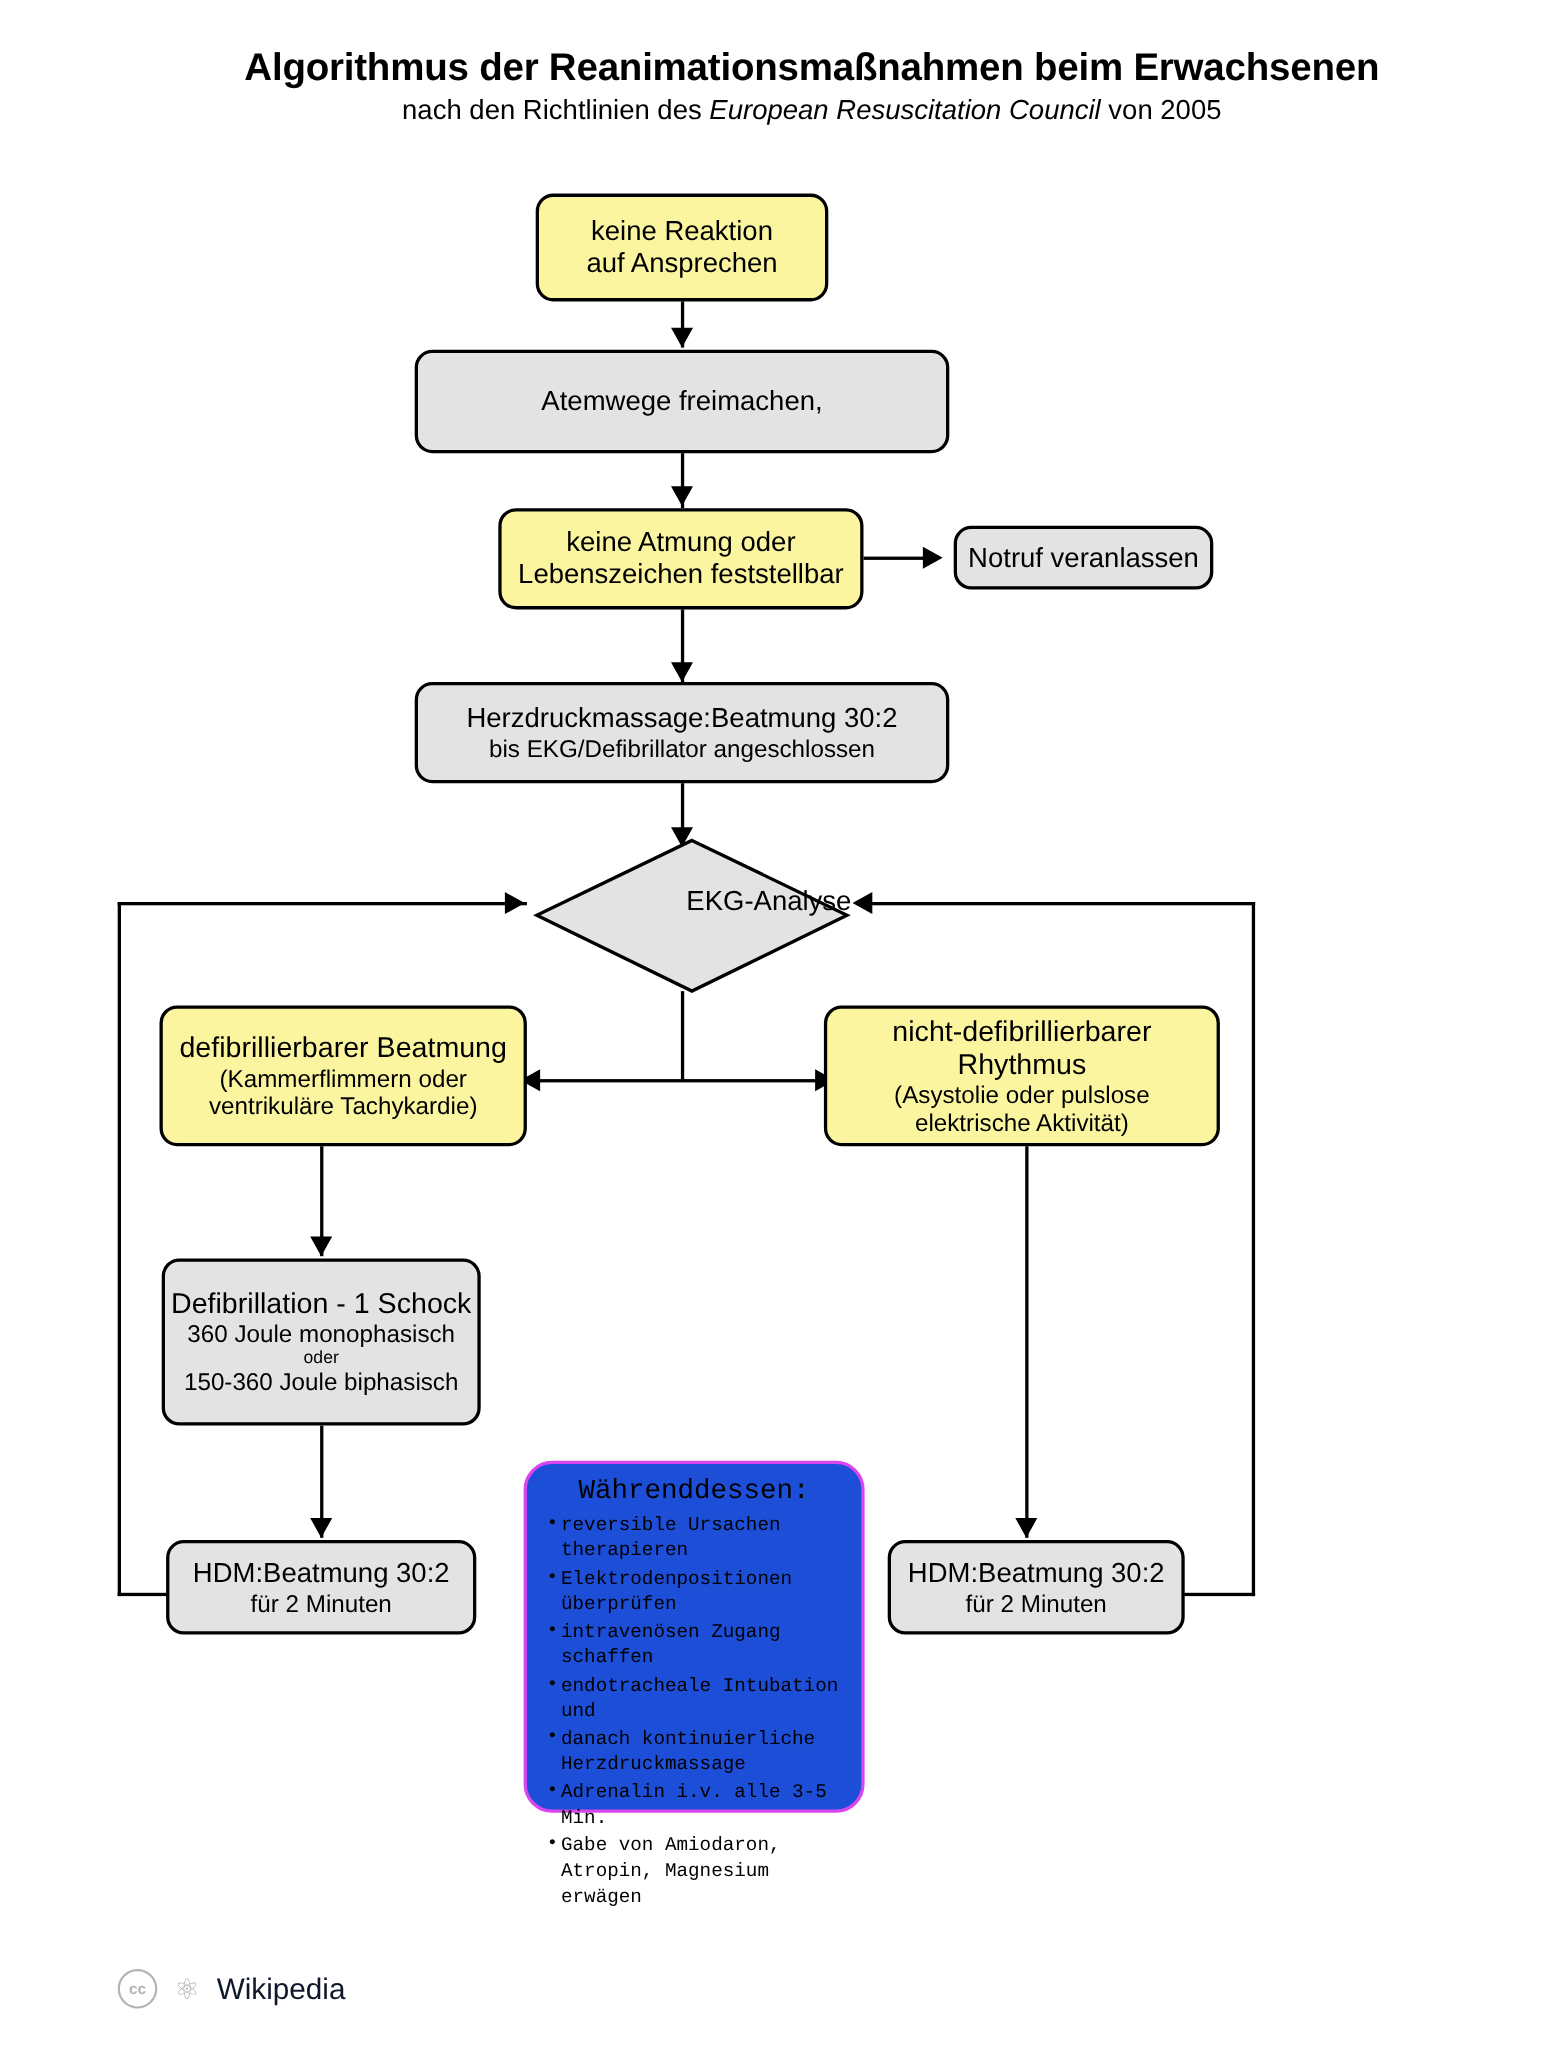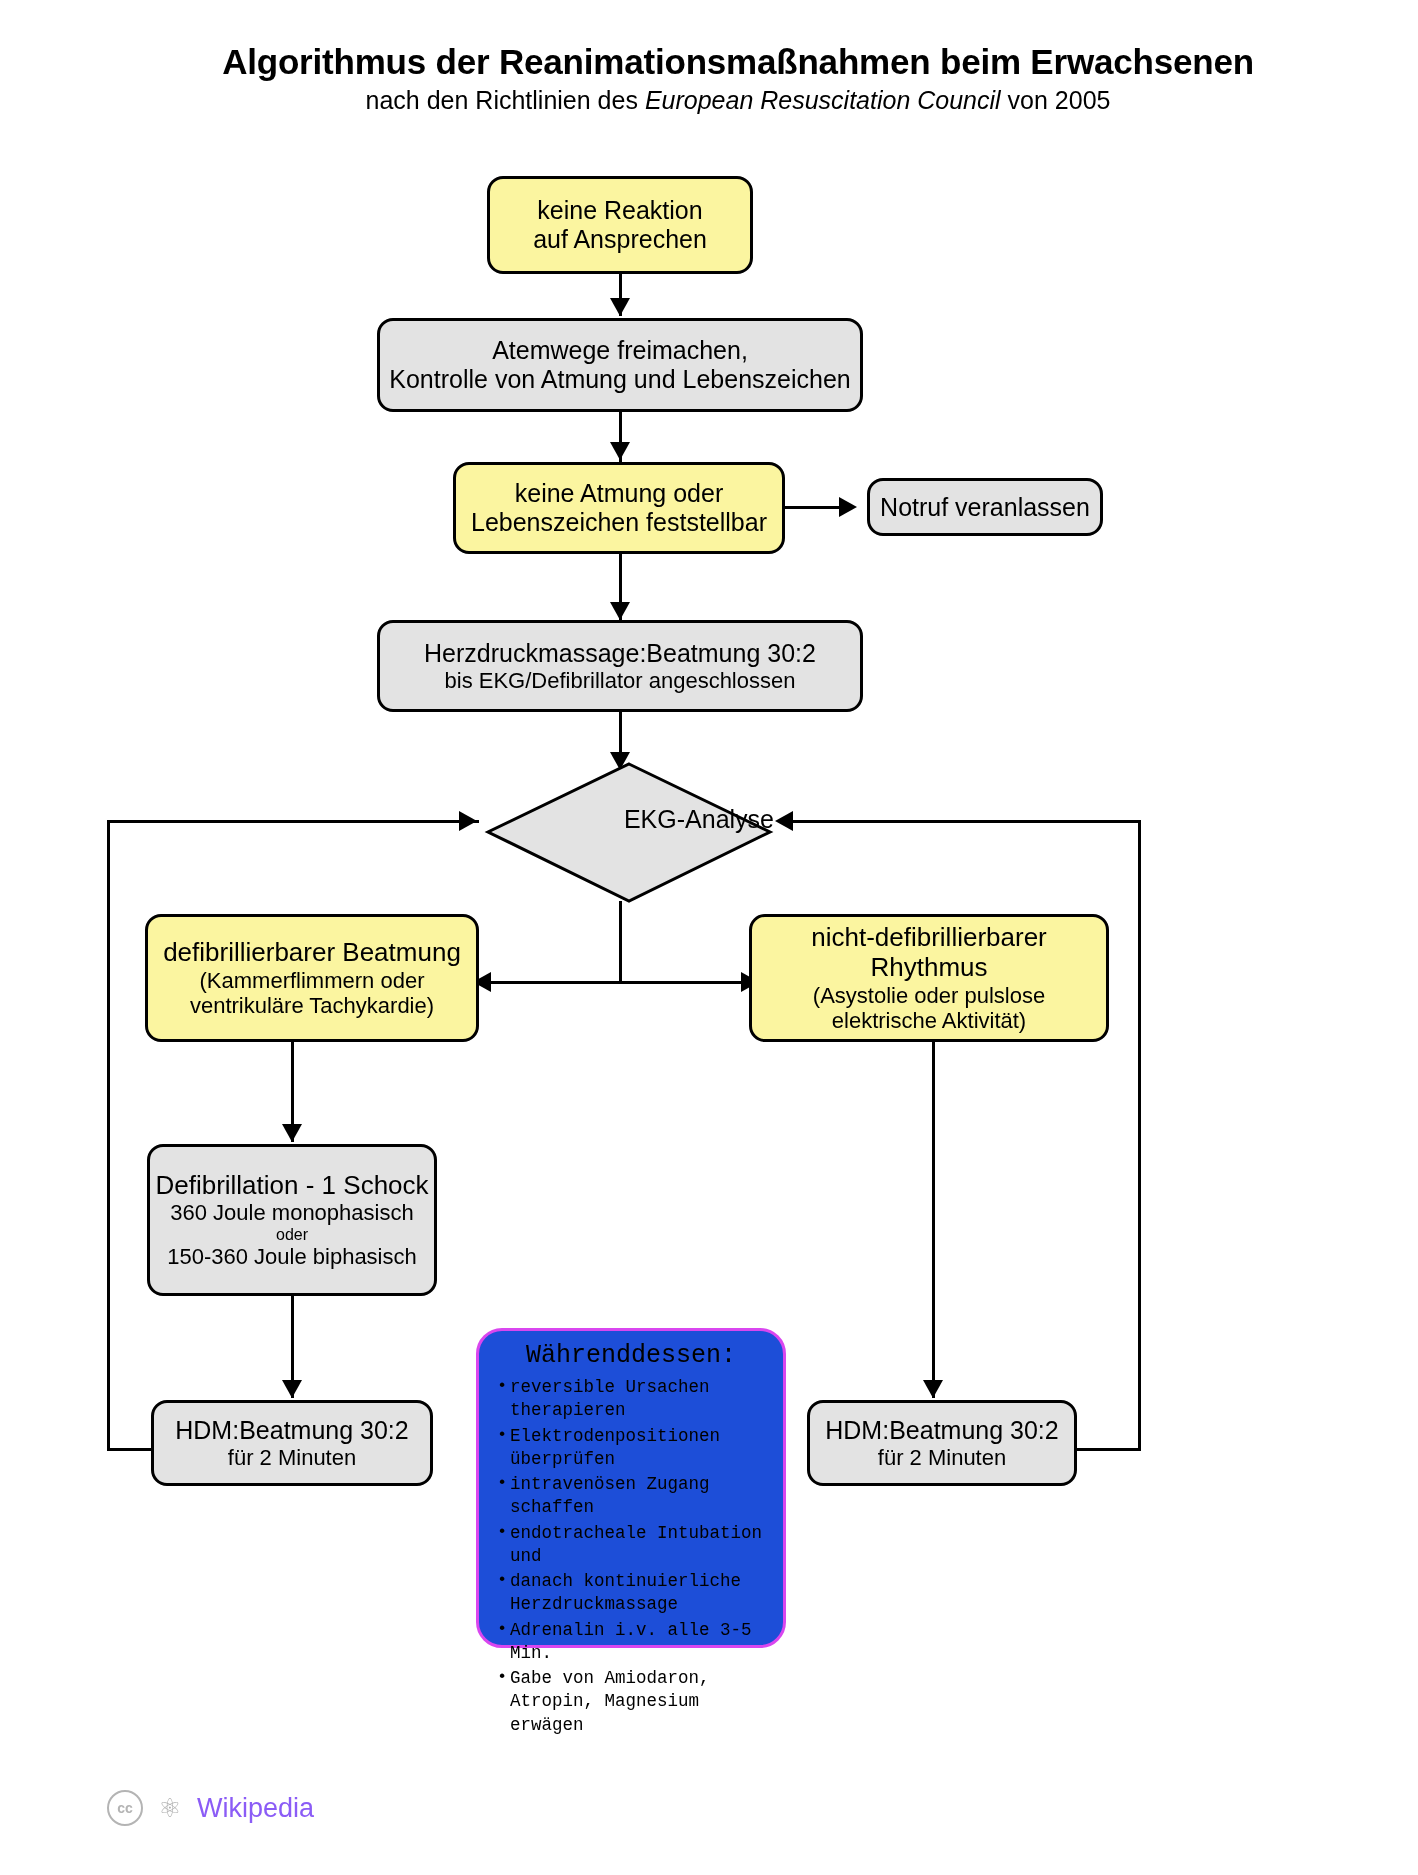--- a/index.html
+++ b/index.html
@@ -163,21 +163,21 @@
     display: flex; align-items: center; justify-content: center;
     font-size: 14px; font-weight: bold; color: #b4b4b4;
   }
   #wp-puzzle {
     width: 34px; height: 32px;
     display: flex; align-items: center; justify-content: center;
     color: #b0b0b0; font-size: 26px;
   }
   #wp-text {
     font-size: 27px;
-    color: #8b5cf6;
+    color: #0f172a;
   }
 </style>
 </head>
 <body>
 
 <div id="canvas">
 
   <div id="title-block">
     <div id="main-title">Algorithmus der Reanimationsmaßnahmen beim Erwachsenen</div>
     <div id="sub-title"><span>nach den Richtlinien des </span><span class="it">European Resuscitation Council</span><span> von 2005</span></div>
@@ -186,21 +186,20 @@
   <div class="node yellow" id="node-no-reaction" style="left:458px; top:176px; width:266px; height:98px;">
     <div class="n-main">keine Reaktion</div>
     <div class="n-main">auf Ansprechen</div>
   </div>
 
   <div class="line-v" style="left:590px; top:274px; height:42px;"></div>
   <div class="arrow arrow-down" style="left:581px; top:298px;"></div>
 
   <div class="node grey" id="node-airway" style="left:348px; top:318px; width:486px; height:94px;">
     <div class="n-main">Atemwege freimachen,</div>
-    <div class="n-main">Kontrolle von Atmung und Lebenszeichen</div>
   </div>
 
   <div class="line-v" style="left:590px; top:412px; height:50px;"></div>
   <div class="arrow arrow-down" style="left:581px; top:442px;"></div>
 
   <div class="node yellow" id="node-no-breathing" style="left:424px; top:462px; width:332px; height:92px;">
     <div class="n-main">keine Atmung oder</div>
     <div class="n-main">Lebenszeichen feststellbar</div>
   </div>
 

